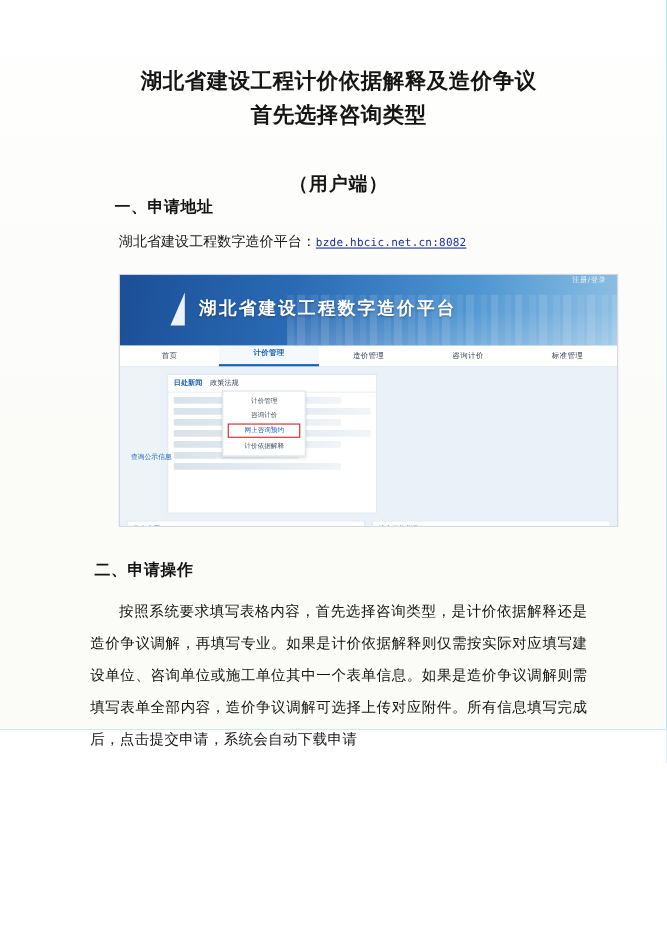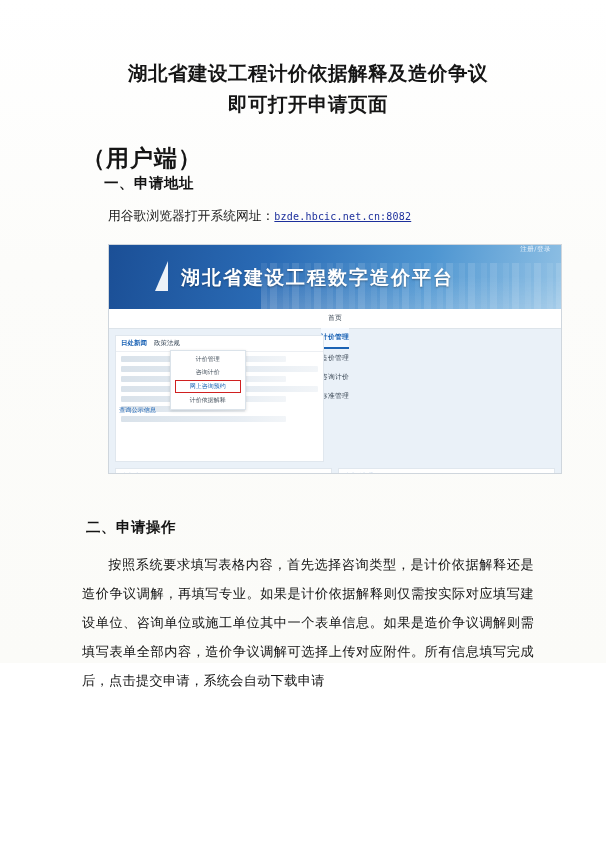--- a/index.html
+++ b/index.html
@@ -35,38 +35,39 @@
     text-align: center;
     font-family: "DejaVu Serif", "Liberation Serif", serif;
     font-weight: bold;
     font-size: 19.5px;
     line-height: 31px;
     color: #151515;
     letter-spacing: 0.5px;
     margin: 0 0 0 0;
   }
   .doc-subtitle {
+    text-align: center;
     font-family: "DejaVu Serif", "Liberation Serif", serif;
     font-weight: bold;
-    font-size: 23px;
+    font-size: 17px;
     color: #151515;
-    margin-top: 23px;
+    margin-top: 36px;
     letter-spacing: 1px;
   }
   .section-heading {
     font-family: "DejaVu Serif", "Liberation Serif", serif;
     font-weight: bold;
     font-size: 14.5px;
     color: #141414;
     margin-left: 22px;
     letter-spacing: 0.5px;
   }
   .section-heading.second {
     margin-left: 4px;
-    margin-top: 44px;
+    margin-top: 30px;
   }
   .para {
     font-family: "DejaVu Serif", "Liberation Serif", serif;
     font-size: 12.8px;
     color: #1a1a1a;
     margin-top: 12px;
     margin-left: 26px;
     line-height: 22px;
   }
   .link-url {
@@ -120,39 +121,38 @@
     position: absolute;
     left: 46px; top: 16px;
     width: 0; height: 0;
     border-left: 13px solid transparent;
     border-bottom: 30px solid rgba(255,255,255,0.92);
   }
   .fig-logo-text {
     position: absolute;
     left: 72px; top: 20px;
     color: #ffffff;
-    font-size: 19px;
+    font-size: 16px;
     font-weight: bold;
     letter-spacing: 2px;
     text-shadow: 0 1px 2px rgba(0,0,0,0.35);
   }
   .fig-login {
     position: absolute;
     right: 10px; top: 0;
     color: #e9f2fb;
     font-size: 6.5px;
     letter-spacing: 0.5px;
   }
   .fig-nav {
     display: flex;
-    align-items: center;
+    align-items: flex-end;
     height: 19px;
     background: #ffffff;
     border-bottom: 1px solid #dde4ea;
-    flex-direction: column;
   }
   .fig-nav .nav-item {
     flex: 1;
     text-align: center;
     font-size: 6.8px;
     color: #3a4754;
     line-height: 19px;
     letter-spacing: 0.3px;
   }
   .fig-nav .nav-item.active {
@@ -161,20 +161,21 @@
     border-bottom: 2px solid #1b63b5;
     background: #f4f9ff;
   }
   .fig-body {
     display: flex;
     gap: 6px;
     padding: 6px;
     height: 139px;
     box-sizing: border-box;
     background: #eaf1f8;
+    margin-left: 37px;
   }
   .fig-col {
     background: #ffffff;
     border: 1px solid #e0e7ee;
     position: relative;
   }
   .fig-col.left { width: 47%; }
   .fig-col.right { width: 53%; }
   .fig-col-head {
     font-size: 6.5px;
@@ -256,29 +257,29 @@
 </head>
 <body>
 
 <div class="page">
   <div class="scan-tint"></div>
 
   <div class="content">
 
     <div class="doc-title">
       <div>湖北省建设工程计价依据解释及造价争议</div>
-      <div>即可打开申请页面</div>
+      <div>首先选择咨询类型</div>
     </div>
 
     <div class="doc-subtitle">（用户端）</div>
 
     <div class="section-heading">一、申请地址</div>
 
     <div class="para">
-      <span>用谷歌浏览器打开系统网址：</span><span class="link-url">bzde.hbcic.net.cn:8082</span>
+      <span>湖北省建设工程数字造价平台：</span><span class="link-url">bzde.hbcic.net.cn:8082</span>
     </div>
 
 
     <div class="figure">
 
       <div class="fig-banner">
         <div class="skyline"></div>
         <div class="sail"></div>
         <div class="fig-logo-text">湖北省建设工程数字造价平台</div>
         <div class="fig-login">注册/登录</div>

